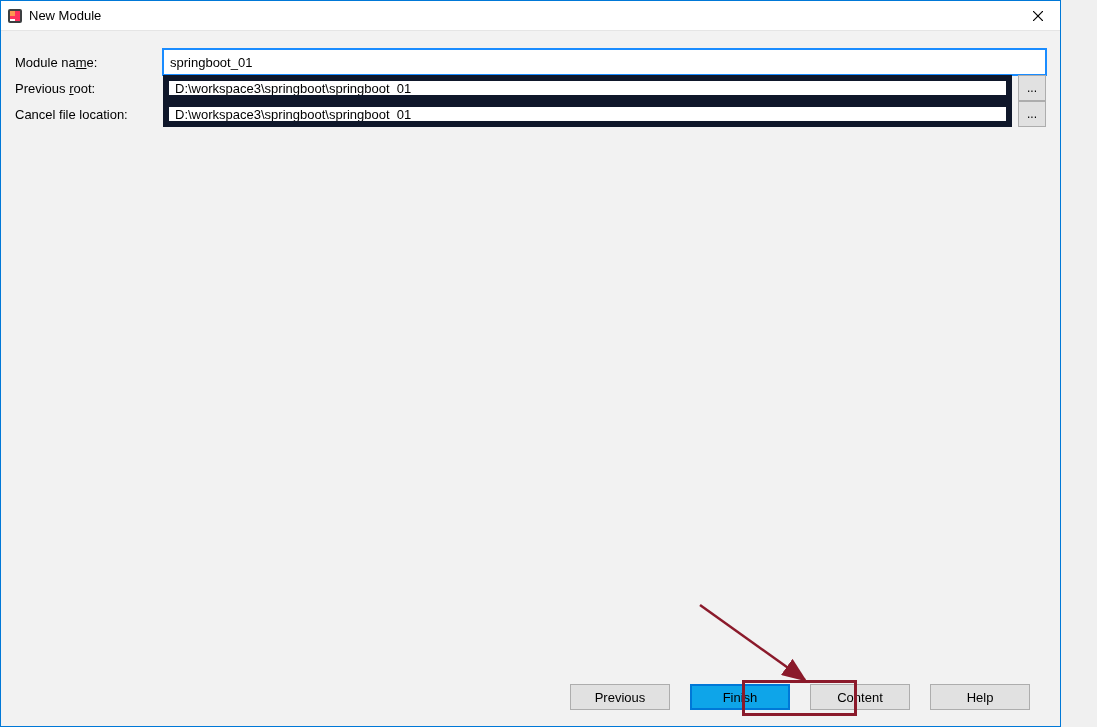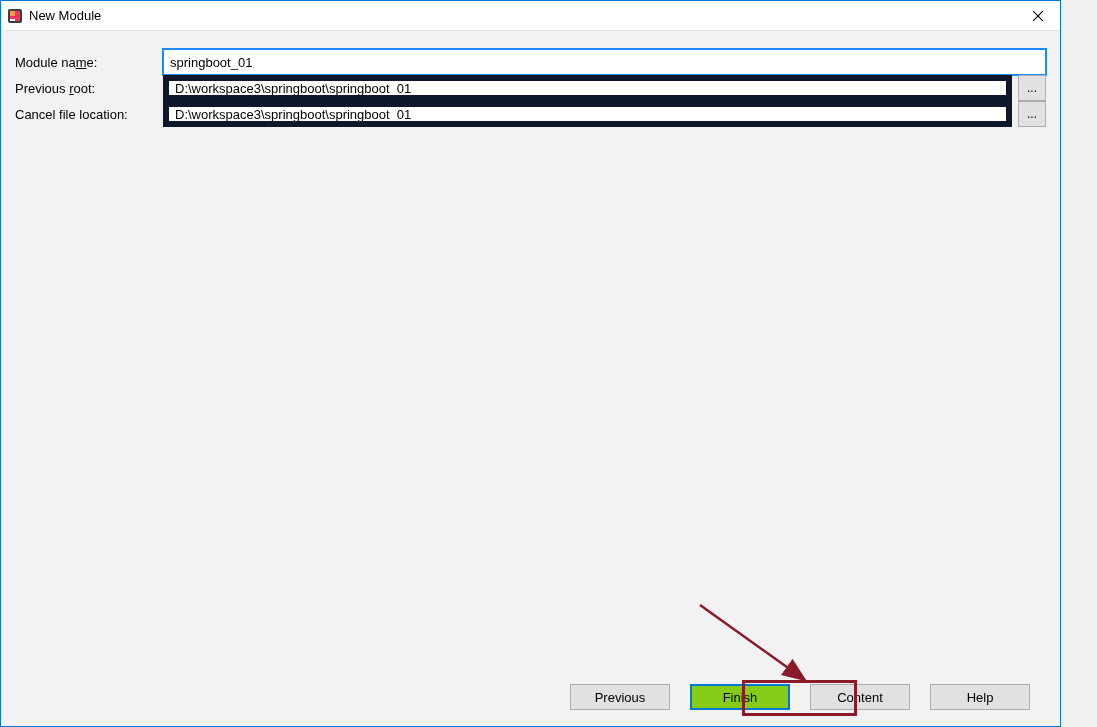--- a/index.html
+++ b/index.html
@@ -119,21 +119,21 @@
       cursor: pointer;
       font-family: inherit;
       font-size: 13px;
       color: #000;
       display: flex;
       align-items: center;
       justify-content: center;
     }
     .btn.primary {
       border: 2px solid #0078d7;
-      background: #84cc16;
+      background: #0ea5e9;
     }
     .annotation-box {
       position: absolute;
       border: 3px solid #8b1a2b;
       pointer-events: none;
     }
     .annotation-arrow {
       position: absolute;
       pointer-events: none;
     }

